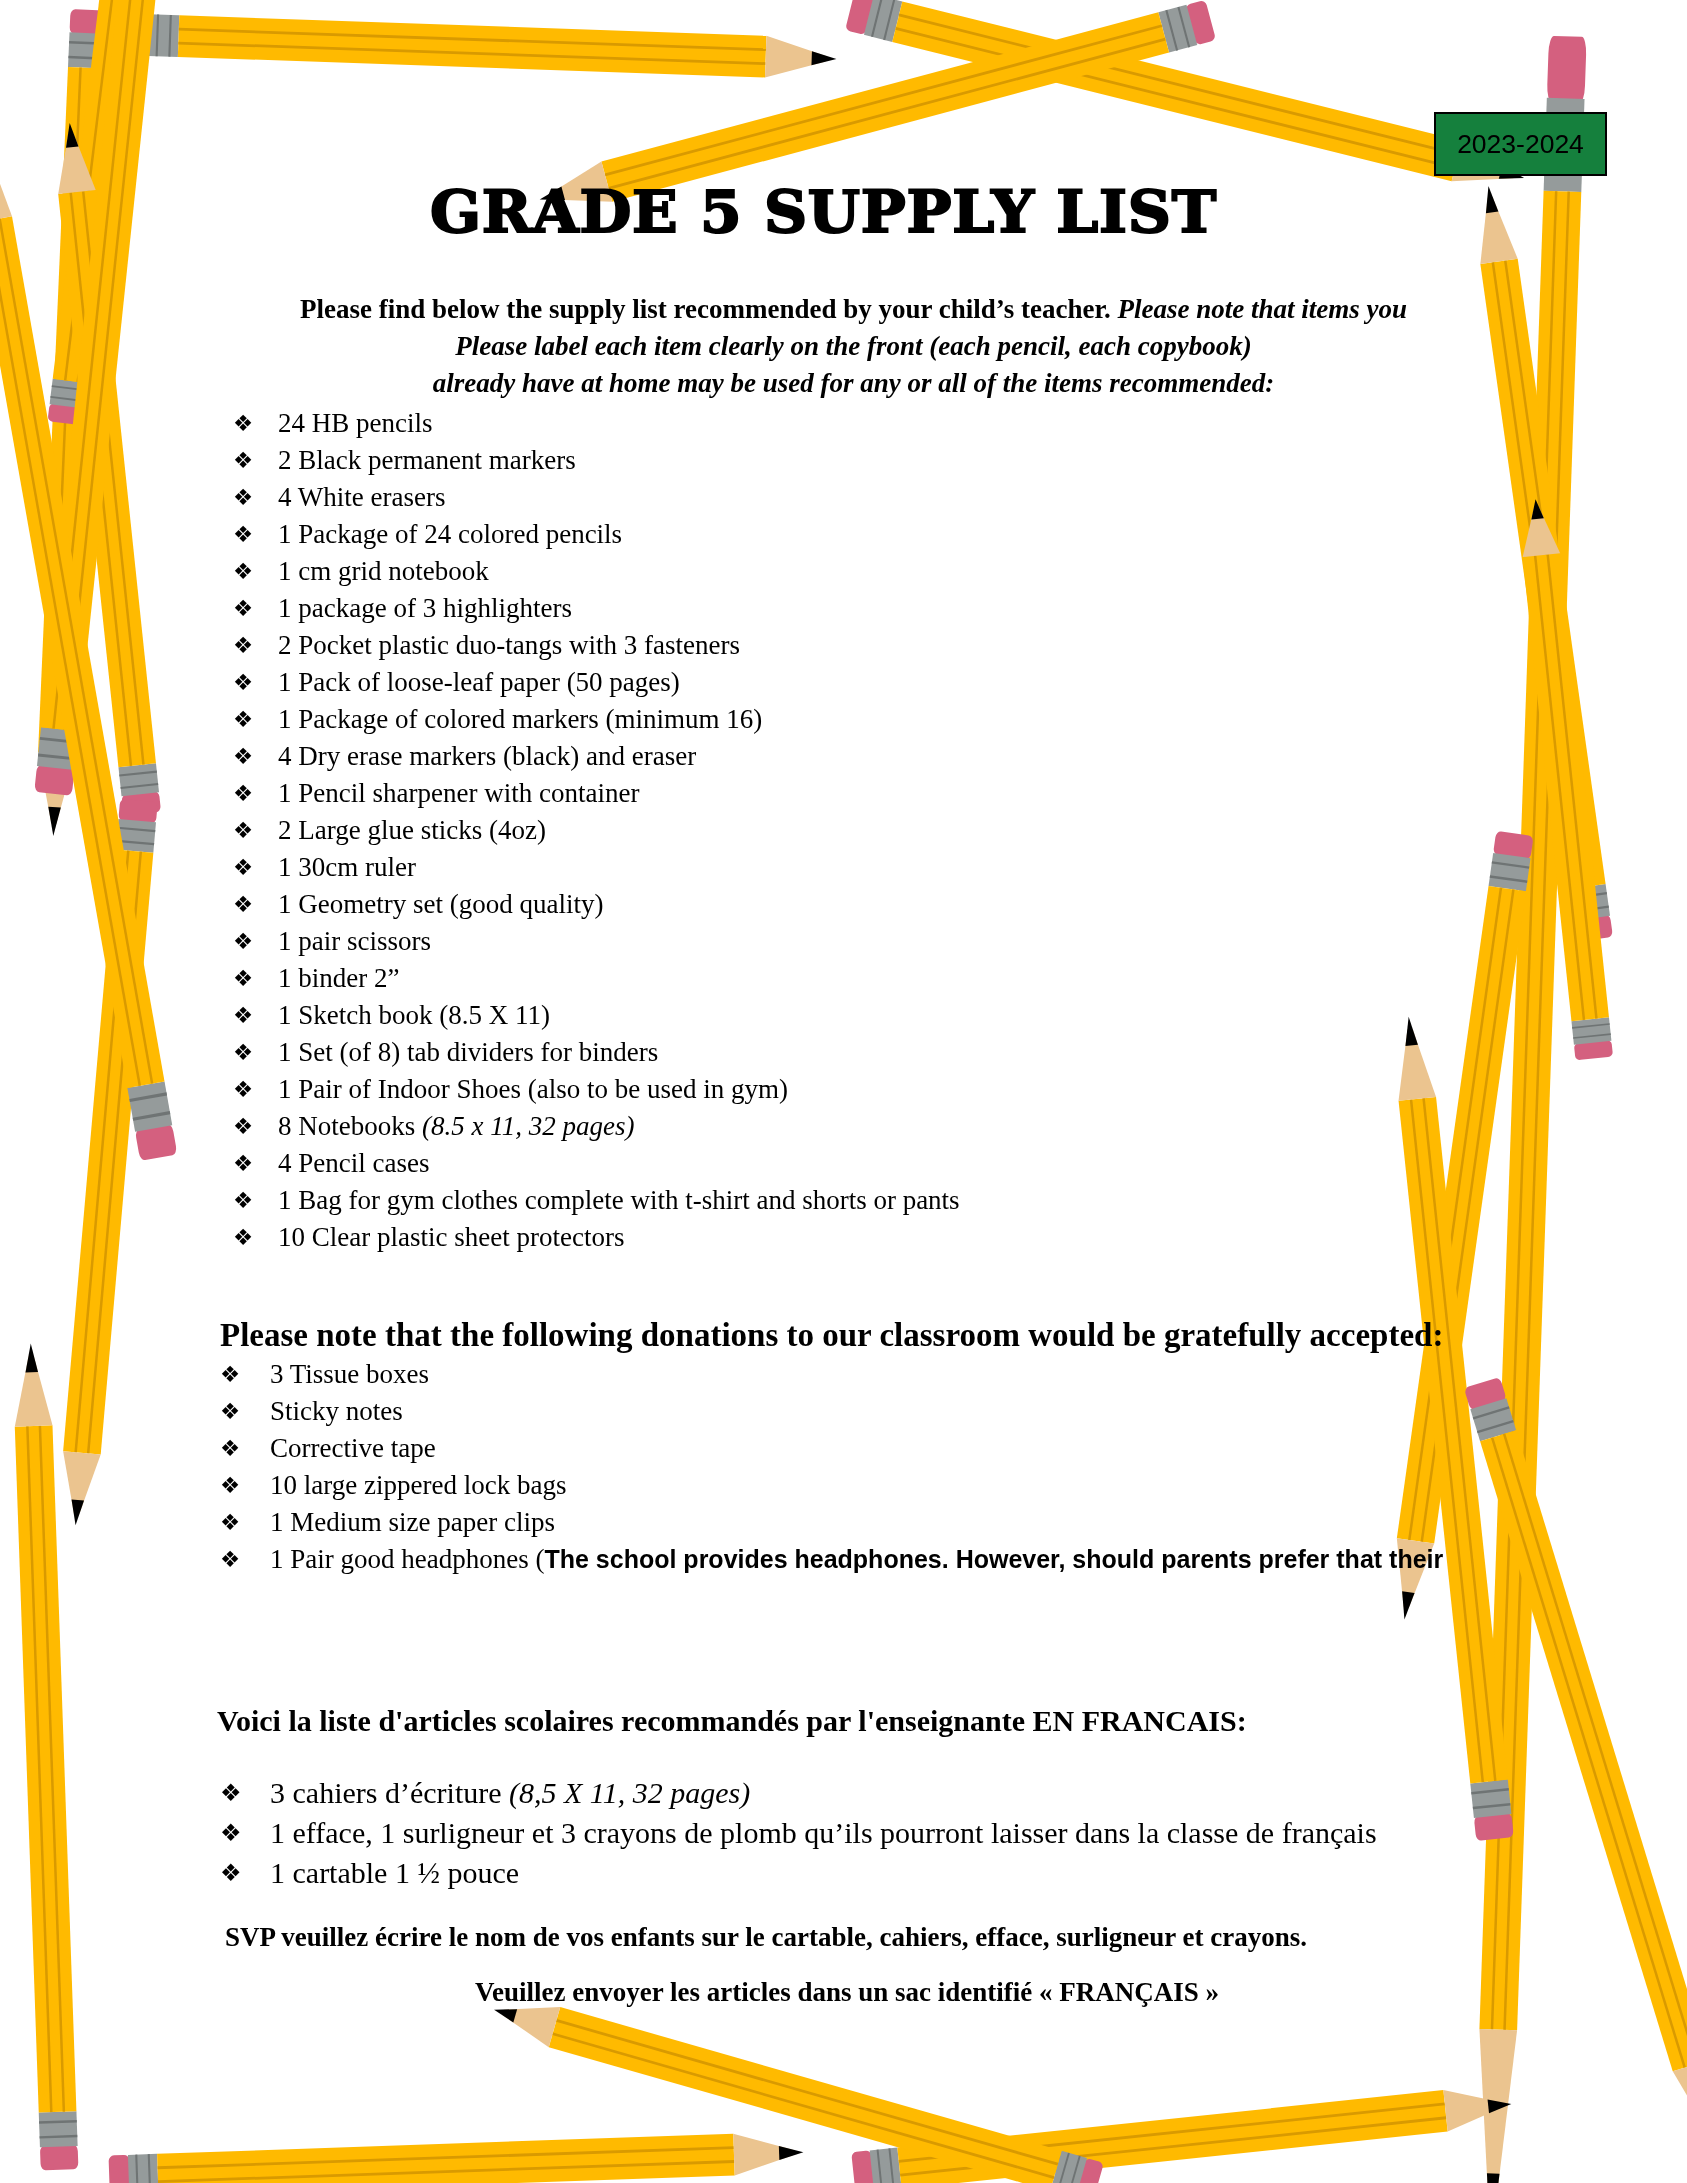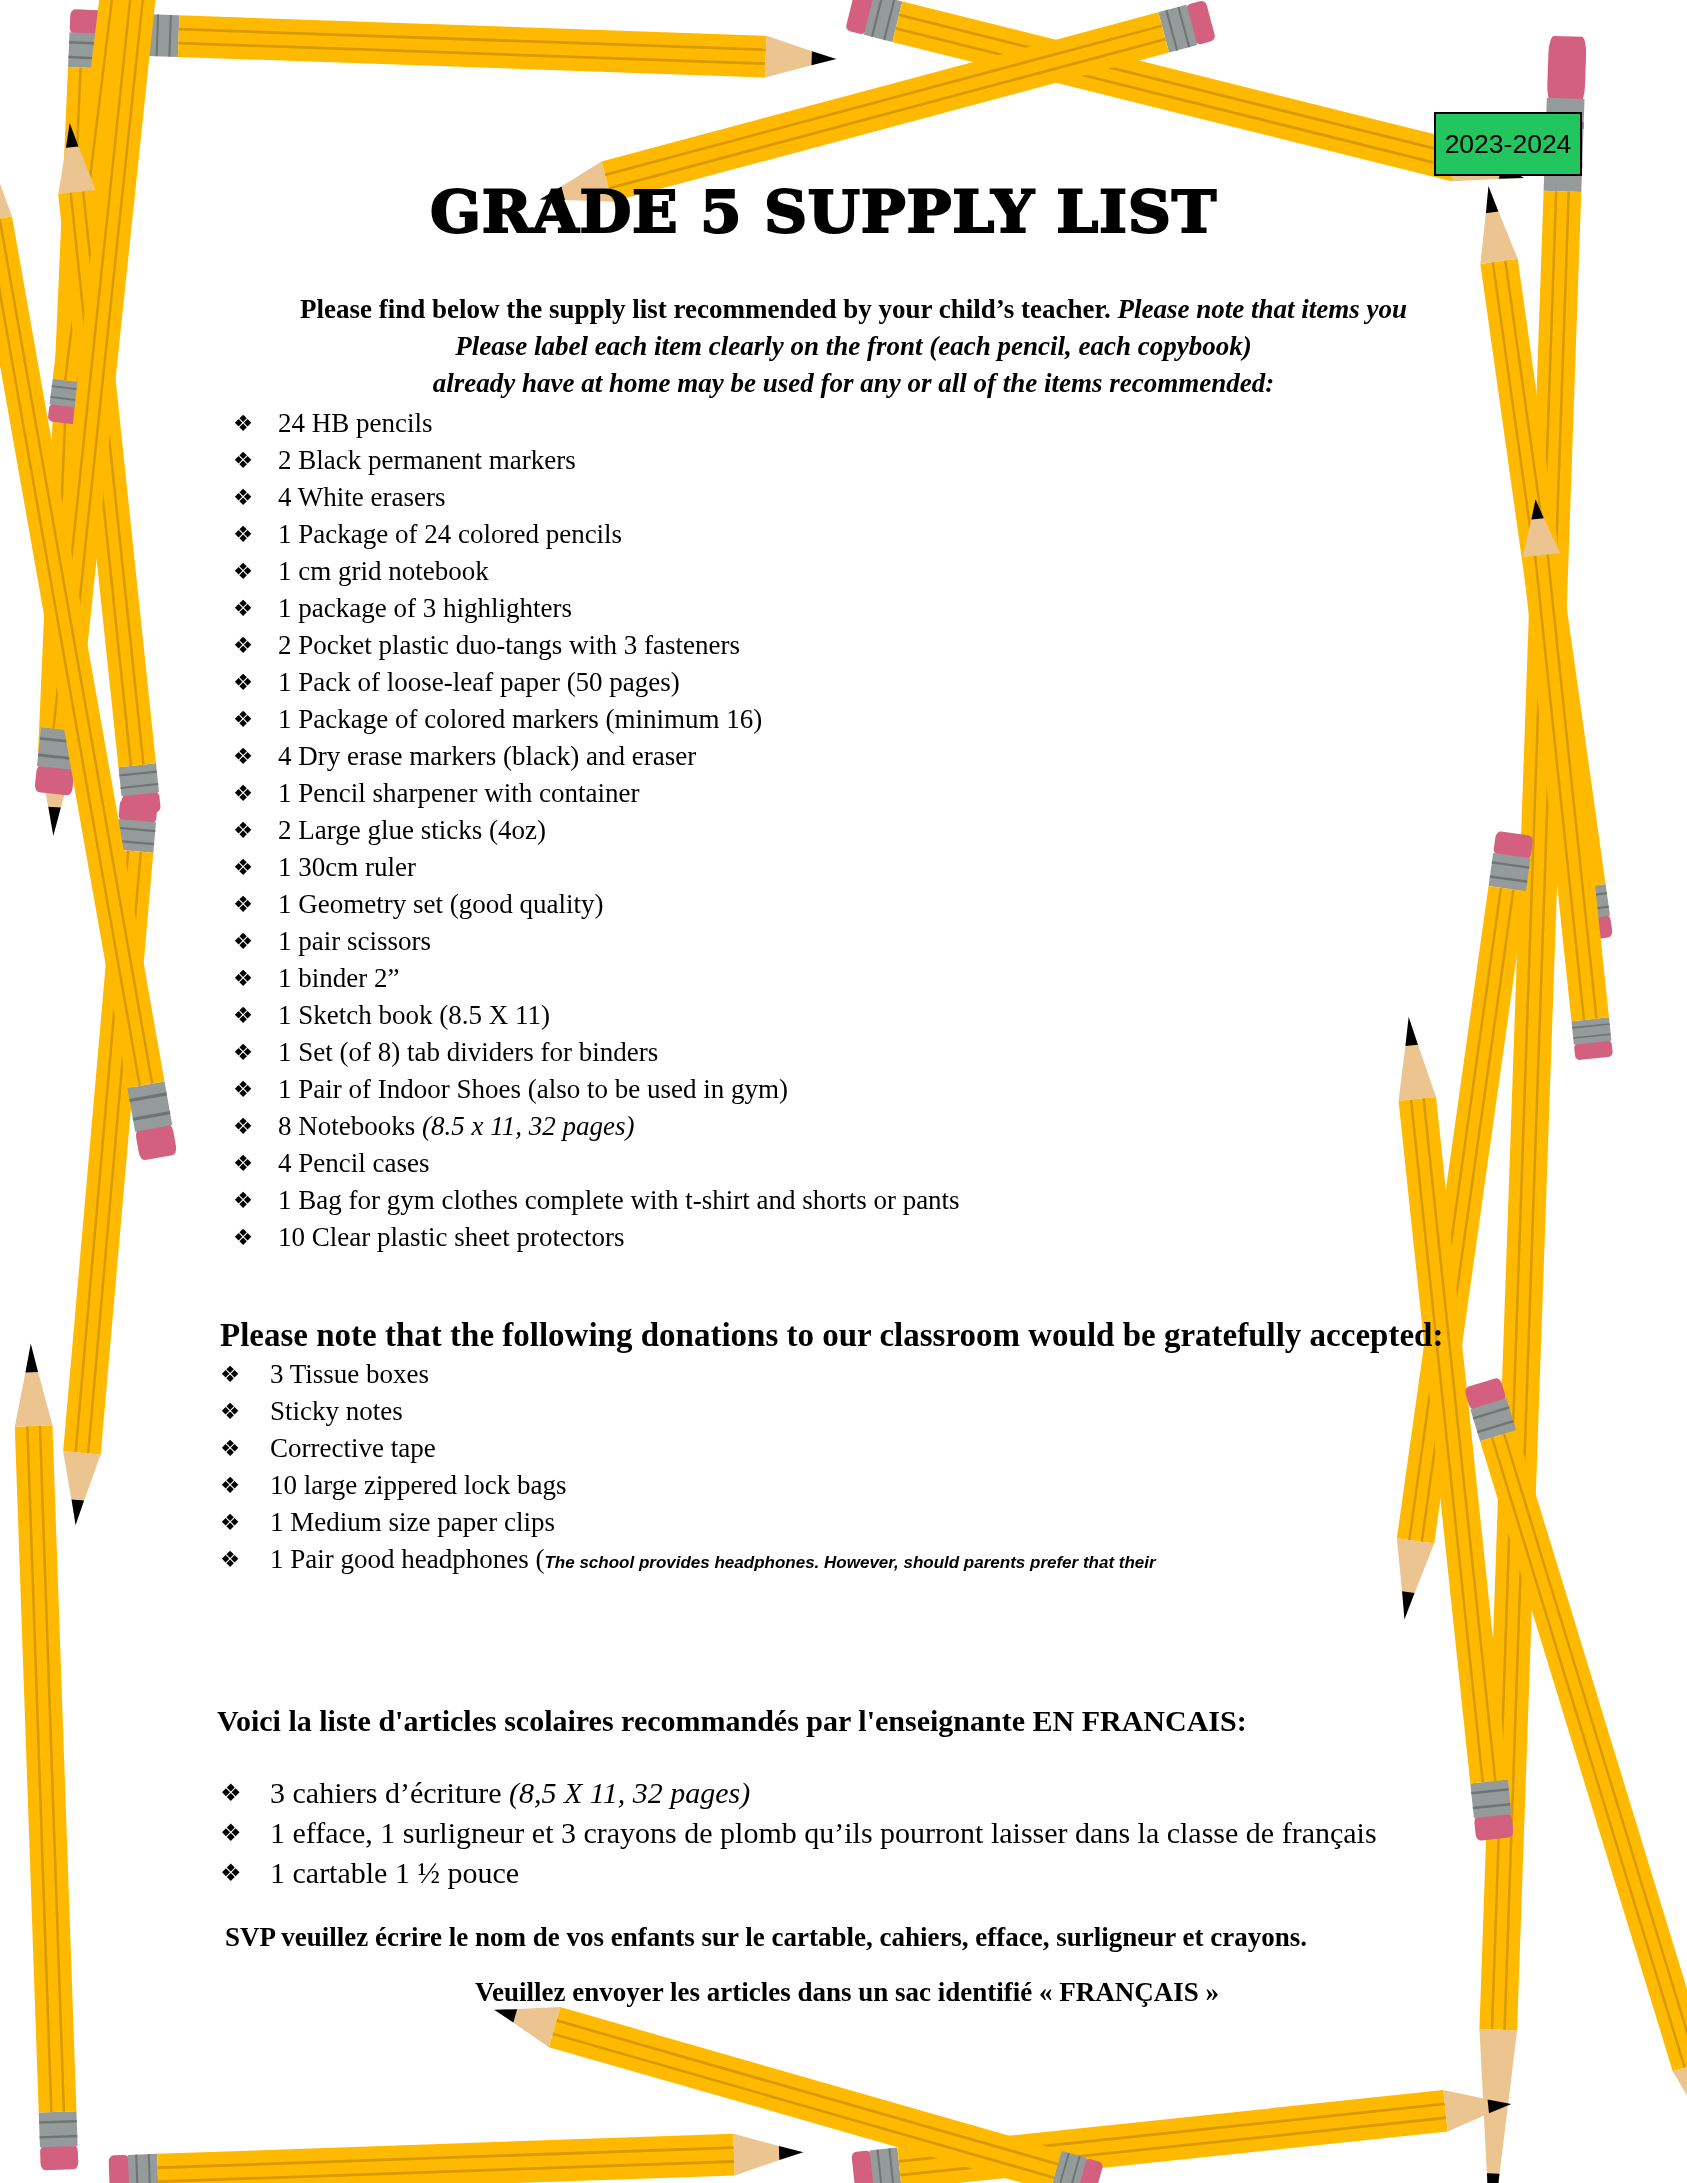--- a/index.html
+++ b/index.html
@@ -1,38 +1,38 @@
 <!DOCTYPE html>
 <html style="font-size:10.6px"><head>
 <meta charset="utf-8">
 <style>
   html, body { margin:0; padding:0; background:#ffffff; }
   body { width:1687px; height:2183px; position:relative; overflow:hidden;
          font-family:"Liberation Serif", "DejaVu Serif", serif; color:#000; }
   #border-layer { position:absolute; left:0; top:0; width:1687px; height:2183px; z-index:1; pointer-events:none; }
   .page-content { position:absolute; left:0; top:0; width:1687px; height:2183px; z-index:2; }
 
-  .year-box { position:absolute; left:1434px; top:112px; width:148px; height:64px;
-              border:2.6px solid #000; background:#22c55e; box-sizing:border-box;
+  .year-box { position:absolute; left:1434px; top:112px; width:173px; height:64px;
+              border:2.6px solid #000; background:#15803d; box-sizing:border-box;
               display:flex; align-items:center; justify-content:center;
               font-family:"Liberation Sans", "DejaVu Sans", sans-serif; font-size:26.5px; }
 
   .title { position:absolute; left:397px; top:179px; width:853px; text-align:center;
            font-family:"DejaVu Serif", serif; font-weight:900; font-size:57px;
            letter-spacing:0.7px; transform:scaleX(1.05); -webkit-text-stroke:2px #000; line-height:66px; }
 
   .intro { position:absolute; left:225px; top:291px; width:1257px; text-align:center;
            font-size:27px; font-weight:bold; line-height:37px; }
   .intro .it { font-style:italic; }
 
   .list { position:absolute; margin:0; padding:0; list-style:none; }
   .list li { position:relative; height:37px; line-height:37px; font-size:27px; white-space:nowrap; }
   .list li .bullet { position:absolute; font-family:"DejaVu Sans", sans-serif; font-size:22.5px; top:0; }
   .list li .it { font-style:italic; }
-  .list li .bi { font-style:italic; font-weight:bold; font-family:"Liberation Sans", "DejaVu Sans", sans-serif; font-size:17px; }
+  .list li .bi { font-weight:bold; font-family:"Liberation Sans", "DejaVu Sans", sans-serif; font-size:25px; }
 
   #supply-list { left:233px; top:405px; }
   #supply-list li .bullet { left:0; }
   #supply-list li .txt { position:absolute; left:45px; }
 
   .donations-heading { position:absolute; left:220px; top:1317px; font-size:33px; font-weight:bold; line-height:37px; white-space:nowrap; }
   #donation-list { left:220px; top:1356px; }
   #donation-list li .bullet { left:0; }
   #donation-list li .txt { position:absolute; left:50px; }
   .headphones-note2 { position:absolute; left:269px; top:1580px; line-height:37px; white-space:nowrap;

